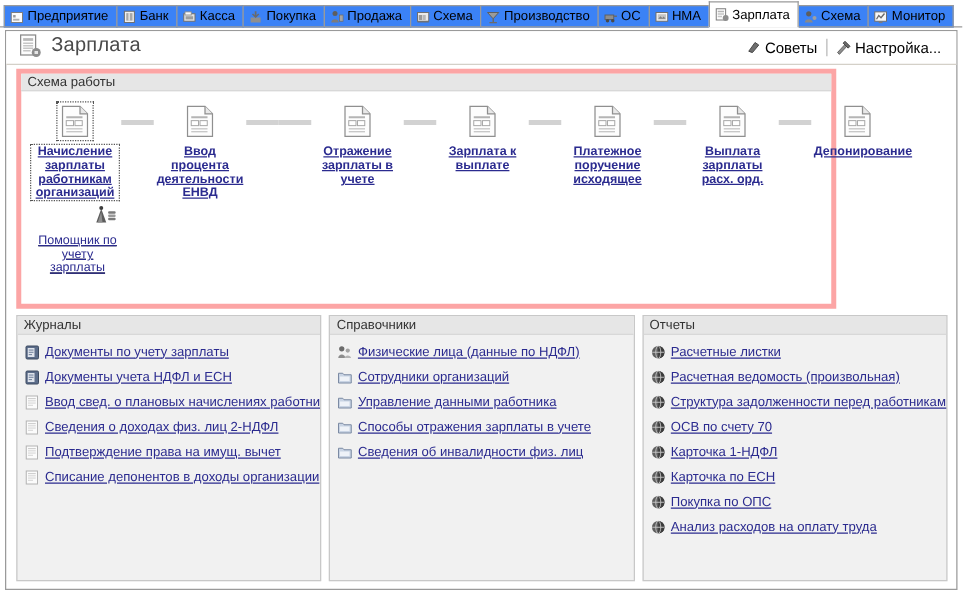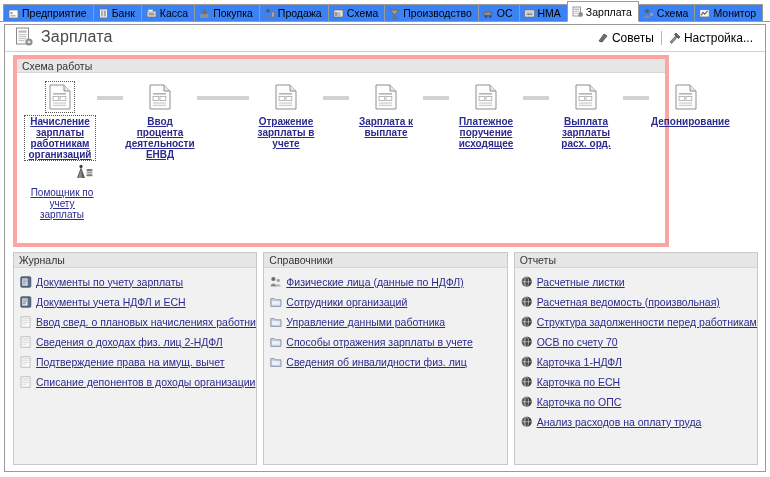--- a/index.html
+++ b/index.html
@@ -700,21 +700,21 @@
               </svg></span>
             <span class="plink-txt">Карточка по ЕСН</span>
           </div>
           <div class="plink">
             <span class="plink-ico"><svg width="12" height="12" viewBox="0 0 12 12">
                 <circle cx="5.6" cy="5.8" r="5" fill="#5e5e5e"></circle>
                 <path d="M5.6 0.8 A5 5 0 0 1 5.6 10.8 Z" fill="#3c3c3c"></path>
                 <ellipse cx="5.6" cy="5.8" rx="2" ry="5" fill="none" stroke="#cccccc" stroke-width=".7"></ellipse>
                 <path d="M0.7 5.8 L10.5 5.8" stroke="#cccccc" stroke-width=".7"></path>
               </svg></span>
-            <span class="plink-txt">Карточка по ОПС</span>
+            <span class="plink-txt">Покупка по ОПС</span>
           </div>
           <div class="plink">
             <span class="plink-ico"><svg width="12" height="12" viewBox="0 0 12 12">
                 <circle cx="5.6" cy="5.8" r="5" fill="#5e5e5e"></circle>
                 <path d="M5.6 0.8 A5 5 0 0 1 5.6 10.8 Z" fill="#3c3c3c"></path>
                 <ellipse cx="5.6" cy="5.8" rx="2" ry="5" fill="none" stroke="#cccccc" stroke-width=".7"></ellipse>
                 <path d="M0.7 5.8 L10.5 5.8" stroke="#cccccc" stroke-width=".7"></path>
               </svg></span>
             <span class="plink-txt">Анализ расходов на оплату труда</span>
           </div>

